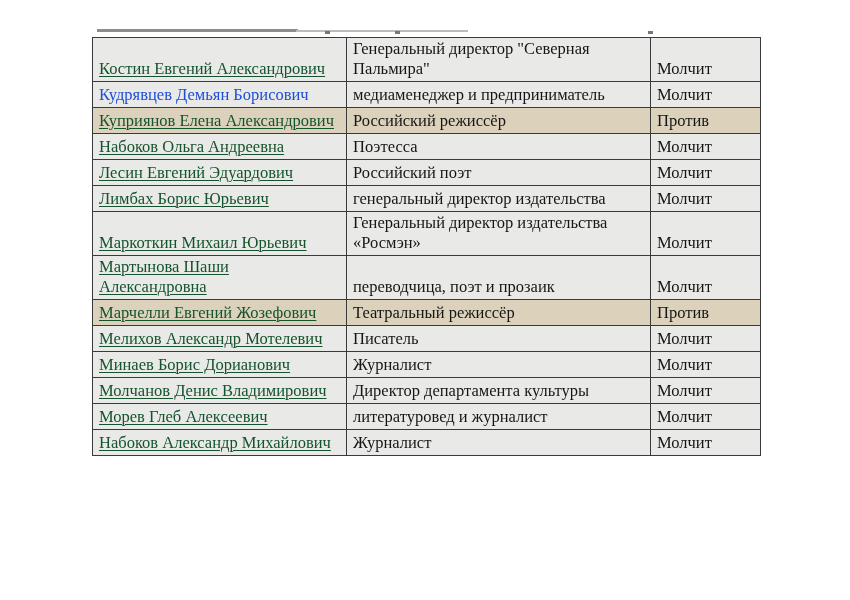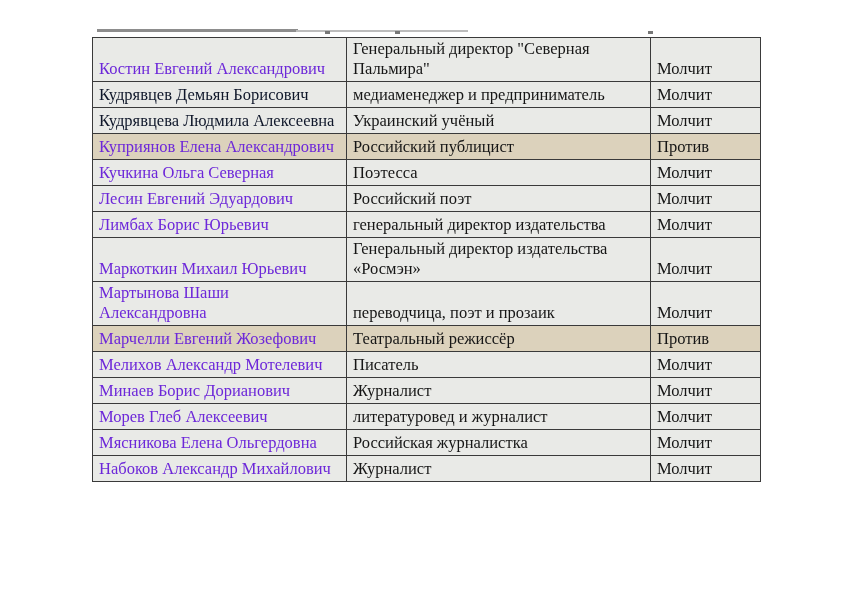--- a/index.html
+++ b/index.html
@@ -41,27 +41,28 @@
     vertical-align: bottom;
     padding: 1px 4px 3px 6px;
     font-size: 16.5px;
     line-height: 19.5px;
     color: #161616;
     height: 21px;
     overflow: hidden;
   }
   tr.highlighted td { background: #dcd2bc; }
   .name {
-    color: #6d28d9;
+    color: #14532d;
+    text-decoration: underline;
     text-decoration-thickness: 1.4px;
     text-underline-offset: 2px;
     white-space: pre-line;
     cursor: pointer;
   }
-  .name.no-underline { text-decoration: none; cursor: default; color: #0f172a; }
+  .name.no-underline { text-decoration: none; cursor: default; color: #1d4ed8; }
   .occ, .status { white-space: pre-line; }
 </style>
 </head>
 <body>
 
 <div class="page">
   <div class="crop-strip">
     <div class="crop-underline"></div>
     <div class="crop-underline light"></div>
     <div class="crop-mark m1"></div>
@@ -92,45 +93,34 @@
     <td class="cell name-cell">
       <span class="name no-underline">Кудрявцев Демьян Борисович</span>
     </td>
     <td class="cell occ-cell">
       <span class="occ">медиаменеджер и предприниматель</span>
     </td>
     <td class="cell status-cell">
       <span class="status">Молчит</span>
     </td>
   </tr>
-        <tr>
-    <td class="cell name-cell">
-      <span class="name no-underline">Кудрявцева Людмила Алексеевна</span>
-    </td>
-    <td class="cell occ-cell">
-      <span class="occ">Украинский учёный</span>
-    </td>
-    <td class="cell status-cell">
-      <span class="status">Молчит</span>
-    </td>
-  </tr>
         <tr class="highlighted">
     <td class="cell name-cell">
       <span class="name">Куприянов Елена Александрович</span>
     </td>
     <td class="cell occ-cell">
-      <span class="occ">Российский публицист</span>
+      <span class="occ">Российский режиссёр</span>
     </td>
     <td class="cell status-cell">
       <span class="status">Против</span>
     </td>
   </tr>
         <tr>
     <td class="cell name-cell">
-      <span class="name">Кучкина Ольга Северная</span>
+      <span class="name">Набоков Ольга Андреевна</span>
     </td>
     <td class="cell occ-cell">
       <span class="occ">Поэтесса</span>
     </td>
     <td class="cell status-cell">
       <span class="status">Молчит</span>
     </td>
   </tr>
         <tr>
     <td class="cell name-cell">
@@ -206,35 +196,35 @@
     </td>
     <td class="cell occ-cell">
       <span class="occ">Журналист</span>
     </td>
     <td class="cell status-cell">
       <span class="status">Молчит</span>
     </td>
   </tr>
         <tr>
     <td class="cell name-cell">
+      <span class="name">Молчанов Денис Владимирович</span>
+    </td>
+    <td class="cell occ-cell">
+      <span class="occ">Директор департамента культуры</span>
+    </td>
+    <td class="cell status-cell">
+      <span class="status">Молчит</span>
+    </td>
+  </tr>
+        <tr>
+    <td class="cell name-cell">
       <span class="name">Морев Глеб Алексеевич</span>
     </td>
     <td class="cell occ-cell">
       <span class="occ">литературовед и журналист</span>
-    </td>
-    <td class="cell status-cell">
-      <span class="status">Молчит</span>
-    </td>
-  </tr>
-        <tr>
-    <td class="cell name-cell">
-      <span class="name">Мясникова Елена Ольгердовна</span>
-    </td>
-    <td class="cell occ-cell">
-      <span class="occ">Российская журналистка</span>
     </td>
     <td class="cell status-cell">
       <span class="status">Молчит</span>
     </td>
   </tr>
         <tr>
     <td class="cell name-cell">
       <span class="name">Набоков Александр Михайлович</span>
     </td>
     <td class="cell occ-cell">

